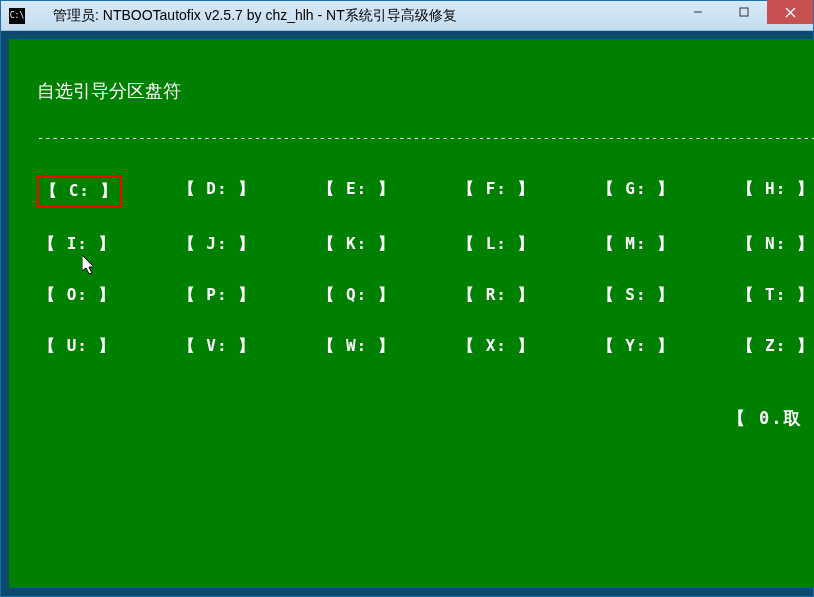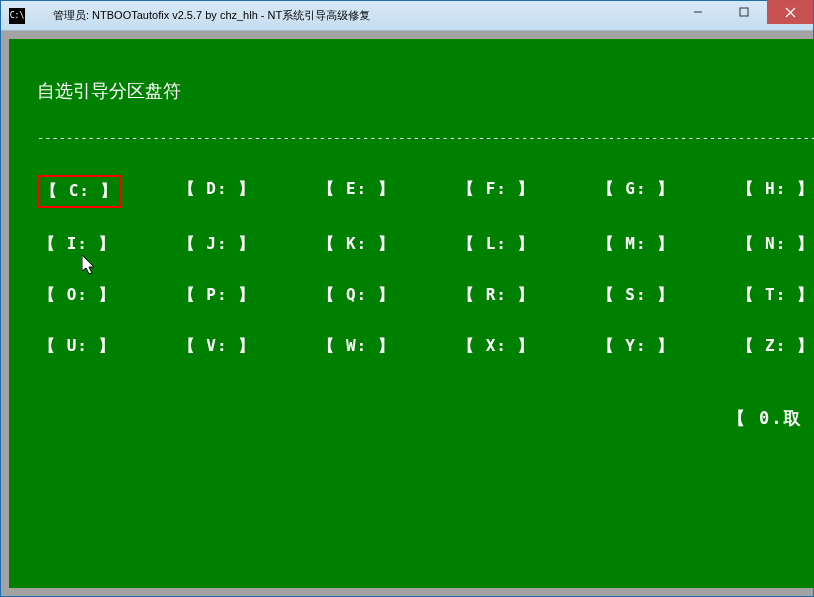--- a/index.html
+++ b/index.html
@@ -37,21 +37,21 @@
       display: flex;
       align-items: center;
       justify-content: center;
       color: #fff;
       font-size: 8px;
       font-family: monospace;
     }
     .title-text {
       flex: 1;
       color: #000;
-      font-size: 11px;
+      font-size: 14px;
       font-family: "Microsoft YaHei", sans-serif;
       text-align: left;
       padding-left: 20px;
     }
     .window-controls {
       display: flex;
       height: 100%;
     }
     .win-btn {
       width: 46px;
@@ -64,21 +64,21 @@
     }
     .win-btn.close {
       background: #c75050;
     }
     .win-btn svg {
       display: block;
     }
     .content-area {
       position: relative;
       height: calc(100% - 30px);
-      background: #a3a3a3;
+      background: #0c4a6e;
       display: flex;
     }
     .console {
       flex: 1;
       background: #008000;
       color: #fff;
       font-family: "NSimSun", "MS Gothic", monospace;
       padding: 40px 28px 20px 28px;
       margin: 8px 0 8px 8px;
       position: relative;

